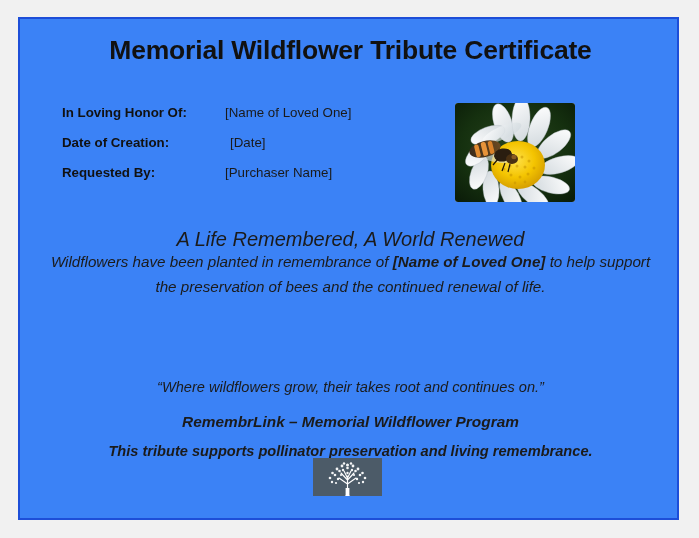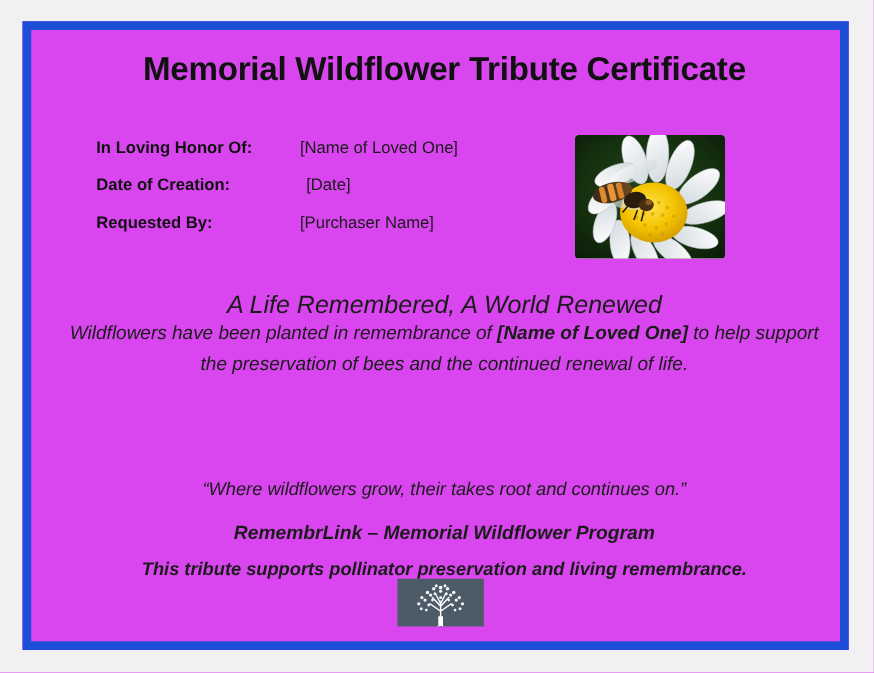--- a/index.html
+++ b/index.html
@@ -14,22 +14,22 @@
     overflow: hidden;
   }
 
   #certificate-frame {
     position: absolute;
     left: 18px;
     top: 17px;
     width: 661px;
     height: 503px;
     box-sizing: border-box;
-    border: 7px solid #1d4ed8;
-    background: #d946ef;
+    border: 2px solid #1d4ed8;
+    background: #3b82f6;
   }
 
   
   #certificate-title {
     position: absolute;
     left: 0;
     top: 16px;
     width: 661px;
     text-align: center;
     font-size: 26.5px;
@@ -42,21 +42,20 @@
   #details-block {
     position: absolute;
     left: 42px;
     top: 86px;
     width: 390px;
   }
   .detail-row {
     display: flex;
     align-items: baseline;
     height: 30px;
-    margin-left: 10px;
   }
   .detail-label {
     width: 163px;
     flex: 0 0 163px;
     font-size: 13.3px;
     font-weight: bold;
     color: #111111;
   }
   .detail-value {
     font-size: 13.3px;

